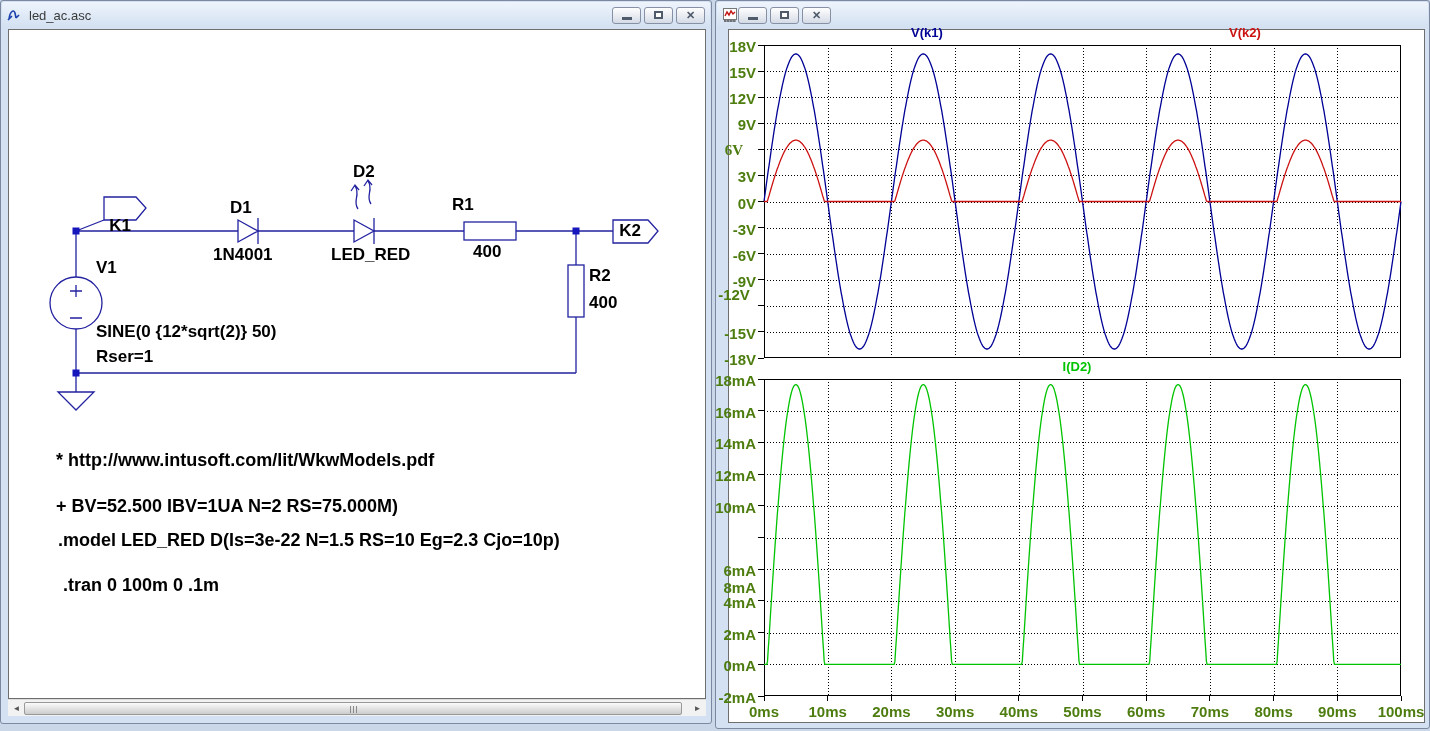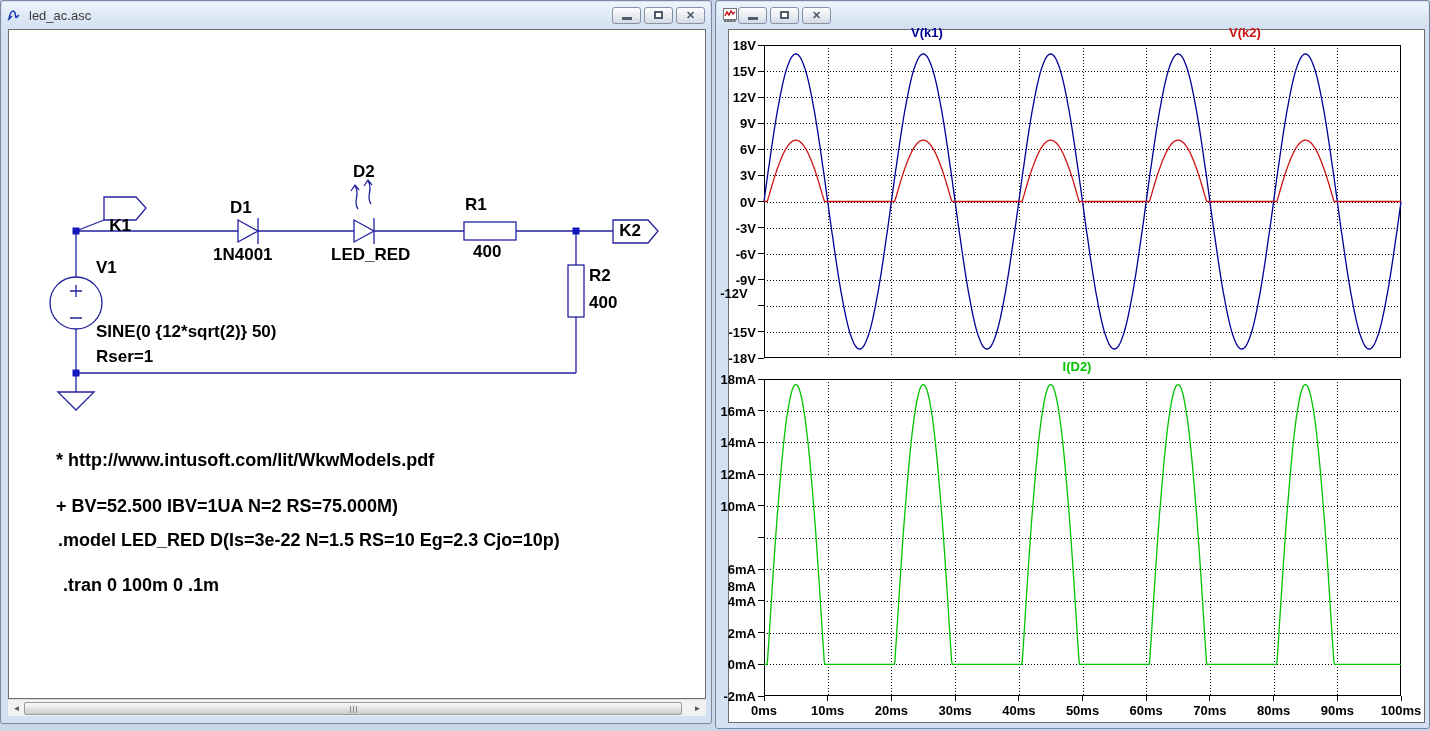--- a/index.html
+++ b/index.html
@@ -17,21 +17,21 @@
   .w{stroke:#2322a0;stroke-width:1.3;fill:none}
   .fj{fill:#1616bd;stroke:none}
   .stext{position:absolute;font-weight:bold;font-size:17px;color:#000;white-space:nowrap;line-height:1.2}
   .sdir{position:absolute;font-weight:bold;font-size:18px;color:#000;white-space:nowrap;line-height:1.2}
   .flagtext{display:flex;align-items:center;justify-content:center}
   .hscroll{position:absolute;background:#f2f2f2;display:flex;align-items:center;border-top:1px solid #dcdcdc;box-sizing:border-box;padding:1px}
   .sarrow{width:15px;height:13px;display:flex;align-items:center;justify-content:center;font-size:8px;color:#555}
   .sthumb{height:13px;width:658px;background:linear-gradient(#fbfbfb,#cccccc);border:1px solid #999;border-radius:2px;display:flex;align-items:center;justify-content:center;box-sizing:border-box}
   .grip span{width:1px;height:7px;background:#8a8a8a;display:inline-block;margin:0 1px}
   .sspace{flex:1}
-  .axis-label{position:absolute;font-size:13px;font-weight:bold;color:#000000;white-space:nowrap;line-height:1}
+  .axis-label{position:absolute;font-size:15px;font-weight:bold;color:#4d7c0f;white-space:nowrap;line-height:1}
   .trace-label{position:absolute;font-size:13px;font-weight:bold;text-align:center;line-height:1}
   .tickmark{position:absolute;background:#000}
 </style>
 </head>
 <body>
 
 <div class="win" style="left:0;top:0;width:712px;height:724px">
   <div class="titlebar">
     <span style="display:inline-flex">
       <svg width="16" height="16" viewBox="0 0 16 16">
@@ -88,21 +88,21 @@
       <rect class="fj" x="63.5" y="339.5" width="7" height="7"></rect>
     </svg>
 
     <div class="stext flagtext" style="left:95px;top:185px;width:32px;height:22px">K1</div>
     <div class="stext flagtext" style="left:604px;top:190px;width:34px;height:22px">K2</div>
     <div class="stext" style="left:87px;top:228px">V1</div>
     <div class="stext" style="left:221px;top:168px">D1</div>
     <div class="stext" style="left:204px;top:215px">1N4001</div>
     <div class="stext" style="left:344px;top:132px">D2</div>
     <div class="stext" style="left:322px;top:215px">LED_RED</div>
-    <div class="stext" style="left:456px;top:165px">R1</div>
+    <div class="stext" style="left:443px;top:165px">R1</div>
     <div class="stext" style="left:464px;top:212px">400</div>
     <div class="stext" style="left:580px;top:236px">R2</div>
     <div class="stext" style="left:580px;top:263px">400</div>
     <div class="stext" style="left:87px;top:292px">SINE(0 {12*sqrt(2)} 50)</div>
     <div class="stext" style="left:87px;top:317px">Rser=1</div>
 
     <div class="sdir" style="left:47px;top:420px">* http://www.intusoft.com/lit/WkwModels.pdf</div>
     <div class="sdir" style="left:47px;top:466px">+ BV=52.500 IBV=1UA N=2 RS=75.000M)</div>
     <div class="sdir" style="left:49px;top:500px">.model LED_RED D(Is=3e-22 N=1.5 RS=10 Eg=2.3 Cjo=10p)</div>
     <div class="sdir" style="left:54px;top:545px">.tran 0 100m 0 .1m</div>
@@ -168,21 +168,21 @@
       </svg>
       <div class="tickmark" style="left: 42px; top: 43.5px; width: 6px; height: 1px;"></div>
       <div class="axis-label" style="left: -4px; top: 38px; width: 44px; text-align: right;">18V</div>
       <div class="tickmark" style="left: 42px; top: 69.5833px; width: 6px; height: 1px;"></div>
       <div class="axis-label" style="left: -4px; top: 64.0833px; width: 44px; text-align: right;">15V</div>
       <div class="tickmark" style="left: 42px; top: 95.6667px; width: 6px; height: 1px;"></div>
       <div class="axis-label" style="left: -4px; top: 90.1667px; width: 44px; text-align: right;">12V</div>
       <div class="tickmark" style="left: 42px; top: 121.75px; width: 6px; height: 1px;"></div>
       <div class="axis-label" style="left: -4px; top: 116.25px; width: 44px; text-align: right;">9V</div>
       <div class="tickmark" style="left: 42px; top: 147.833px; width: 6px; height: 1px;"></div>
-      <div class="axis-label" style="left: -4px; top: 142.333px; width: 44px; text-align: right;">6V</div>
+      <div class="axis-label" style="left: -4px; top: 142.333px; width: 44px; text-align: center; font-family: Liberation Serif, serif;">6V</div>
       <div class="tickmark" style="left: 42px; top: 173.917px; width: 6px; height: 1px;"></div>
       <div class="axis-label" style="left: -4px; top: 168.417px; width: 44px; text-align: right;">3V</div>
       <div class="tickmark" style="left: 42px; top: 200px; width: 6px; height: 1px;"></div>
       <div class="axis-label" style="left: -4px; top: 194.5px; width: 44px; text-align: right;">0V</div>
       <div class="tickmark" style="left: 42px; top: 226.083px; width: 6px; height: 1px;"></div>
       <div class="axis-label" style="left: -4px; top: 220.583px; width: 44px; text-align: right;">-3V</div>
       <div class="tickmark" style="left: 42px; top: 252.167px; width: 6px; height: 1px;"></div>
       <div class="axis-label" style="left: -4px; top: 246.667px; width: 44px; text-align: right;">-6V</div>
       <div class="tickmark" style="left: 42px; top: 278.25px; width: 6px; height: 1px;"></div>
       <div class="axis-label" style="left: -4px; top: 272.75px; width: 44px; text-align: right;">-9V</div>

